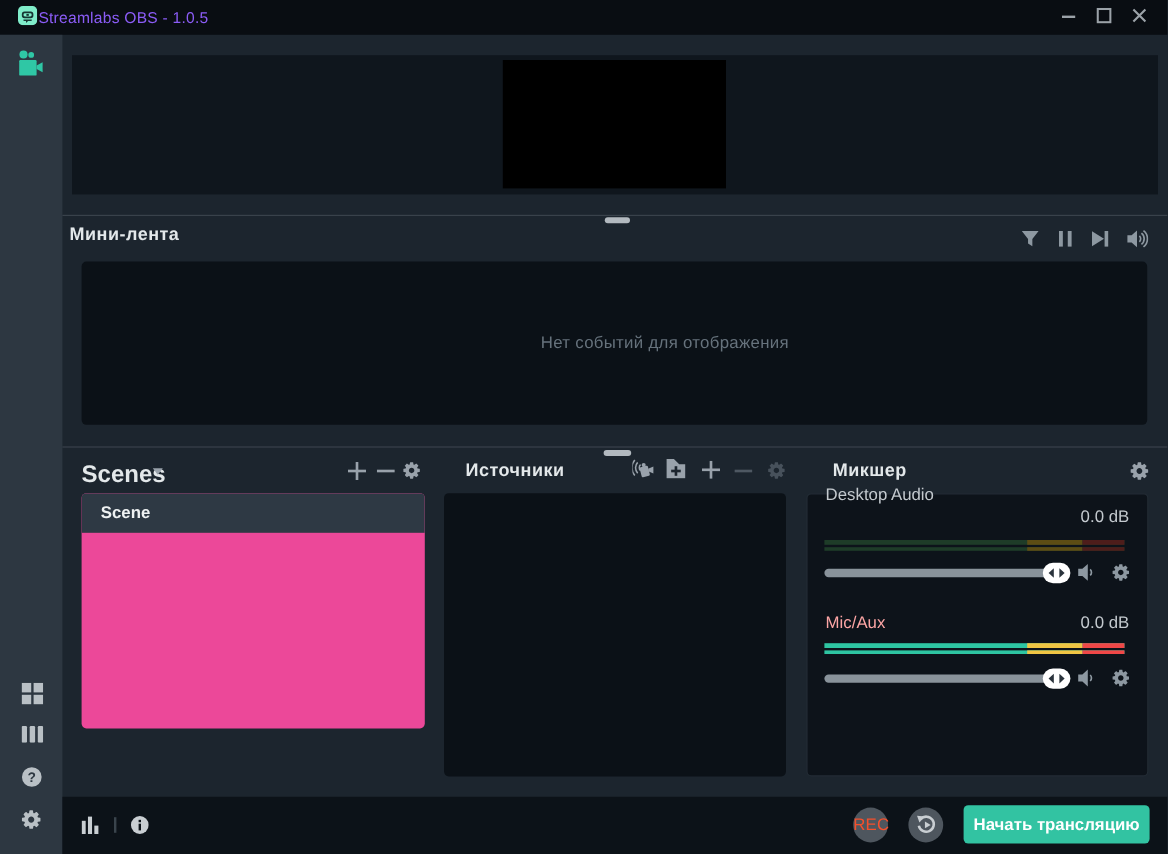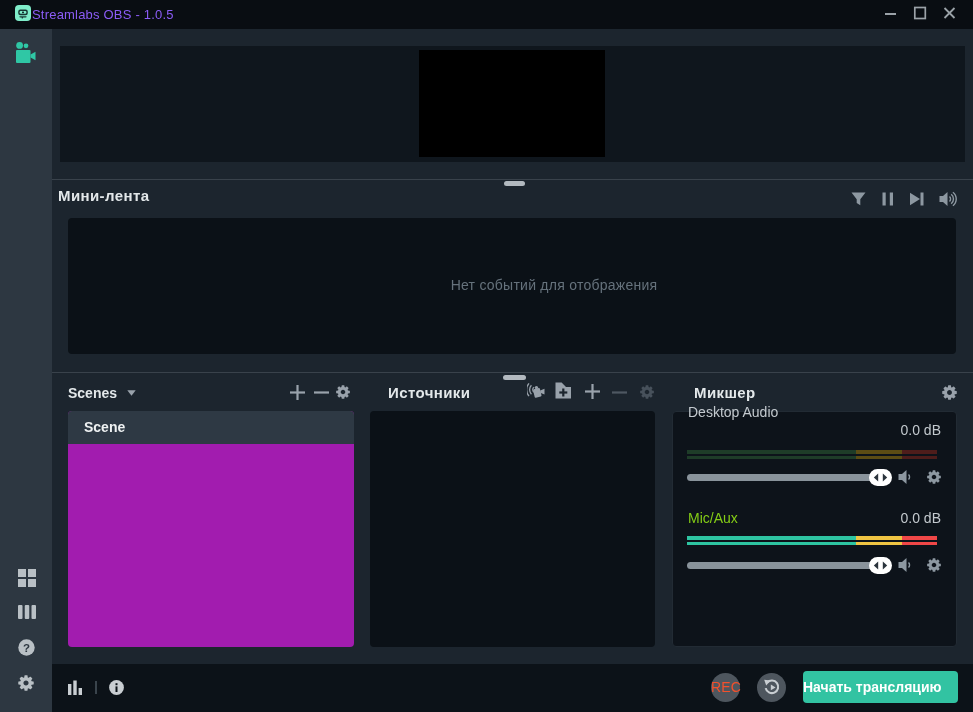--- a/index.html
+++ b/index.html
@@ -4,21 +4,21 @@
 <style>
 * { margin:0; padding:0; box-sizing:border-box; }
 html,body { width:973px; height:712px; }
 body {
   background:#1c252e;
   font-family:"Liberation Sans", sans-serif;
   position:relative;
   overflow:hidden;
 }
 .abs { position:absolute; }
-.hdr { font-weight:bold; font-size:14px; color:#e3e8ea; }
+.hdr { font-weight:bold; font-size:20px; color:#e3e8ea; }
 </style>
 </head>
 <body>
 
 <svg width="0" height="0" style="position:absolute">
 <defs>
 <path id="cog" fill-rule="evenodd" d="M1152 896q0 106-75 181t-181 75-181-75-75-181 75-181 181-75 181 75 75 181zm512-109v222q0 12-8 23t-20 13l-185 28q-19 54-39 91 35 50 107 138 10 12 10 25t-9 23q-27 37-99 108t-94 71q-12 0-26-9l-138-108q-44 23-91 38-16 136-29 186-7 28-36 28h-222q-14 0-24.5-8.5t-11.5-21.5l-28-184q-49-16-90-37l-141 107q-10 9-25 9-14 0-25-11-126-114-165-168-7-10-7-23 0-12 8-23 15-21 51-66.5t54-70.5q-27-50-41-99l-183-27q-13-2-21-12.5t-8-23.5v-222q0-12 8-23t19-13l186-28q14-46 39-92-40-57-107-138-10-12-10-24 0-10 9-23 26-36 98.5-107.5t94.5-71.5q13 0 26 10l138 107q44-23 91-38 16-136 29-186 7-28 36-28h222q14 0 24.5 8.5t11.5 21.5l28 184q49 16 90 37l142-107q9-9 24-9 13 0 25 10 129 119 165 170 7 8 7 22 0 12-8 23-15 21-51 66.5t-54 70.5q26 50 41 98l183 28q13 2 21 12.5t8 23.5z"></path>
 </defs>
 </svg>
 
@@ -109,21 +109,21 @@
 <svg class="abs" style="left:290px;top:385px;" width="15" height="15">
   <rect x="6.4" y="0" width="2.2" height="15" fill="#99a2ab"></rect>
   <rect x="0" y="6.4" width="15" height="2.2" fill="#99a2ab"></rect>
 </svg>
 <svg class="abs" style="left:314px;top:385px;" width="15" height="15">
   <rect x="0" y="6.4" width="15" height="2.2" fill="#99a2ab"></rect>
 </svg>
 <svg class="abs" style="left:335px;top:384px;" width="16" height="16" viewBox="0 0 1792 1792">
   <use href="#cog" fill="#99a2ab"></use>
 </svg>
-<div class="abs" style="left:68px;top:411px;width:286px;height:236px;background:#a21caf;border-radius:4px;overflow:hidden;">
+<div class="abs" style="left:68px;top:411px;width:286px;height:196px;background:#ec4899;border-radius:4px;overflow:hidden;">
   <div style="width:100%;height:33px;background:#2e3944;color:#eef1f2;font-weight:bold;font-size:14px;line-height:33px;padding-left:16px;">Scene</div>
 </div>
 
 <div class="abs hdr" style="left:388px;top:384px;font-size:15px;letter-spacing:0.4px;">Источники</div>
 
 <svg class="abs" style="left:527px;top:381px;" width="19" height="18">
   <path d="M6.8 6.2 a3.4 3.4 0 0 0 0 5" fill="none" stroke="#99a2ab" stroke-width="1.2"></path>
   <path d="M4.4 4.3 a6.6 6.6 0 0 0 0 9" fill="none" stroke="#99a2ab" stroke-width="1.3"></path>
   <path d="M2 2.4 a9.8 9.8 0 0 0 0 12.8" fill="none" stroke="#99a2ab" stroke-width="1.3"></path>
   <circle cx="9.4" cy="6.6" r="1.7" fill="#99a2ab"></circle>
@@ -170,21 +170,21 @@
   <path d="M9.8 0.5 L9.8 8.5 L14.2 4.5 Z" fill="#2a333c"></path>
 </svg>
 <svg class="abs" style="left:898px;top:469px;" width="17" height="16">
   <path d="M0.5 5 H4 L8.5 1 V15 L4 11 H0.5 Z" fill="#8d98a1"></path>
   <path d="M10.5 5.5 a3.5 3.5 0 0 1 0 5" fill="none" stroke="#8d98a1" stroke-width="1.4"></path>
 </svg>
 <svg class="abs" style="left:926px;top:469px;" width="16" height="16" viewBox="0 0 1792 1792">
   <use href="#cog" fill="#8d98a1"></use>
 </svg>
 
-<div class="abs" style="left:688px;top:510px;font-size:14px;color:#84cc16;">Mic/Aux</div>
+<div class="abs" style="left:688px;top:510px;font-size:14px;color:#fca5a5;">Mic/Aux</div>
 <div class="abs" style="left:841px;top:510px;width:100px;text-align:right;font-size:14px;color:#c3c9ce;">0.0 dB</div>
 <div class="abs" style="left:687px;top:536px;width:250px;height:4px;background:#2ec5a2;"></div>
 <div class="abs" style="left:856px;top:536px;width:46px;height:4px;background:#f0c543;"></div>
 <div class="abs" style="left:902px;top:536px;width:35px;height:4px;background:#f04747;"></div>
 <div class="abs" style="left:687px;top:542px;width:250px;height:3px;background:#2ec5a2;"></div>
 <div class="abs" style="left:856px;top:542px;width:46px;height:3px;background:#f0c543;"></div>
 <div class="abs" style="left:902px;top:542px;width:35px;height:3px;background:#f04747;"></div>
 
 <div class="abs" style="left:687px;top:562px;width:204px;height:7px;border-radius:3.5px;background:#89939b;"></div>
 <div class="abs" style="left:869px;top:557px;width:23px;height:17px;border-radius:8.5px;background:#fff;"></div>
@@ -217,13 +217,13 @@
 <div class="abs" style="left:711px;top:673px;width:29px;height:29px;border-radius:50%;background:#4e565e;"></div>
 <div class="abs" style="left:711px;top:673px;width:29px;height:29px;line-height:29px;text-align:right;font-size:14px;font-weight:normal;color:#f4502c;letter-spacing:0.2px;">REC</div>
 
 <div class="abs" style="left:757px;top:673px;width:29px;height:29px;border-radius:50%;background:#4e565e;"></div>
 <svg class="abs" style="left:763px;top:679px;" width="18" height="17">
   <path d="M4.2 3.6 a6.3 6.3 0 1 1 -1.5 5.5" fill="none" stroke="#c9ced2" stroke-width="2.1"></path>
   <path d="M1.2 0.8 L7.6 1.4 L3.2 6.4 Z" fill="#c9ced2"></path>
   <path d="M7.8 5.6 L12.6 8.4 L7.8 11.2 Z" fill="#c9ced2"></path>
 </svg>
 
-<div class="abs" style="left:803px;top:671px;width:155px;height:32px;border-radius:4px;background:#32c3a2;line-height:32px;font-size:14px;font-weight:bold;color:#fff;">Начать трансляцию</div>
+<div class="abs" style="left:803px;top:671px;width:155px;height:32px;border-radius:4px;background:#32c3a2;text-align:center;line-height:32px;font-size:14px;font-weight:bold;color:#fff;">Начать трансляцию</div>
 
 </body></html>

